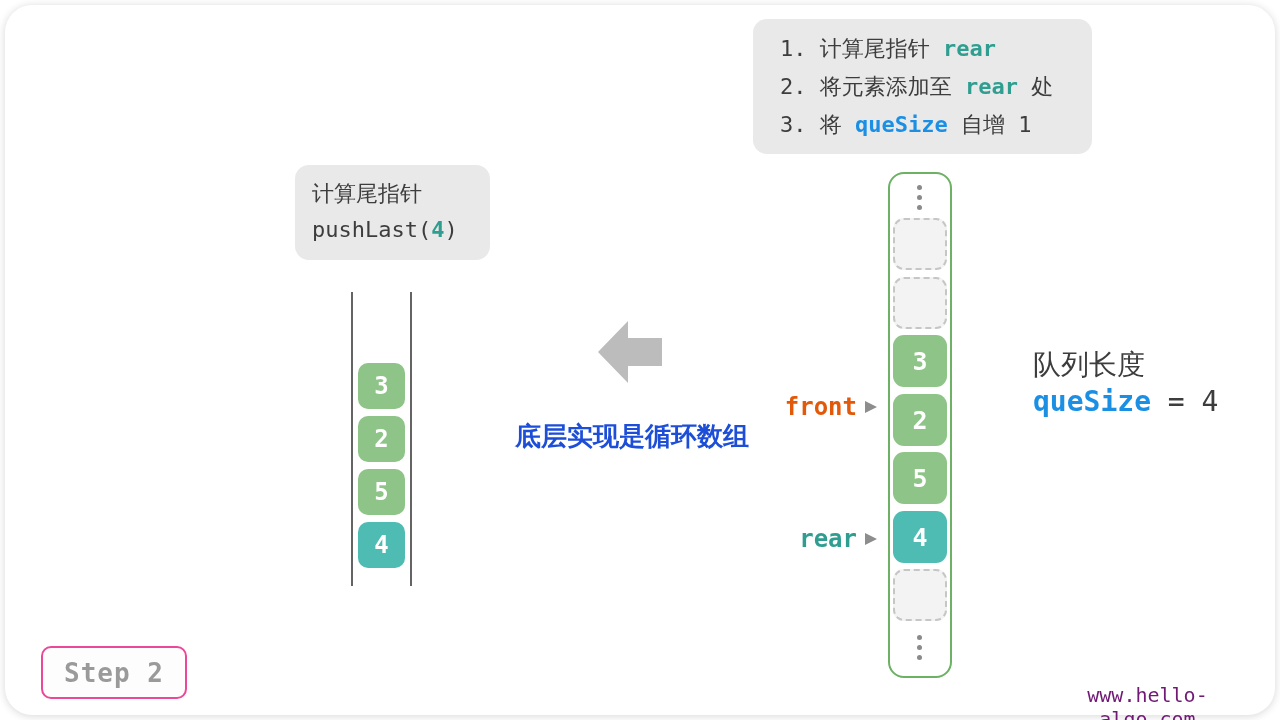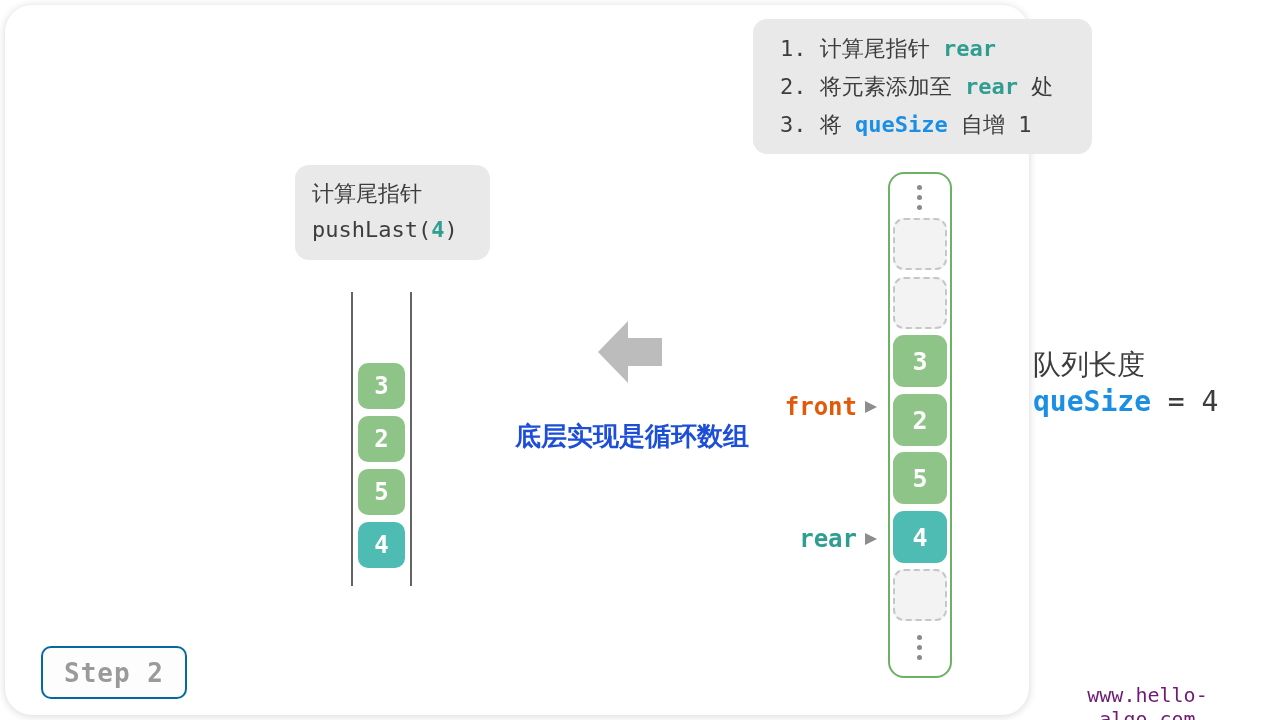--- a/index.html
+++ b/index.html
@@ -1,20 +1,20 @@
 <!DOCTYPE html>
 <html><head>
 <meta charset="utf-8">
 <style>
   * { margin: 0; padding: 0; box-sizing: border-box; }
   html, body { width: 1280px; height: 720px; background: #fff; overflow: hidden; }
   body { position: relative; font-family: "DejaVu Sans Mono", "DejaVu Sans", monospace, sans-serif; }
 
   .card {
-    position: absolute; left: 5px; top: 5px; width: 1024px; height: 710px;
+    position: absolute; left: 5px; top: 5px; width: 1270px; height: 710px;
     background: #ffffff; border-radius: 27px;
     box-shadow: 0 1px 9px rgba(0,0,0,0.16);
     text-decoration: underline;
   }
 
   .abs { position: absolute; }
 
   
   .gray-box { background: #e9e9e9; border-radius: 14px; color: #3d3d3d; }
   .steps-box { left: 748px; top: 14px; width: 339px; height: 135px; padding: 11px 0 0 27px; }
@@ -51,21 +51,21 @@
   .dots { left: 912px; display: flex; flex-direction: column; gap: 5px; align-items: center; }
   .dot { width: 5px; height: 5px; border-radius: 50%; background: #8a8a8a; }
 
   
   .qlen { left: 1028px; top: 341px; font-size: 28px; color: #3d3d3d; }
   .qlen .row { height: 37px; line-height: 37px; white-space: pre; }
 
   
   .step-badge {
     left: 36px; top: 641px; width: 146px; height: 53px;
-    background: #fdfdfd; border: 2px solid #0369a1; border-radius: 10px;
+    background: #fdfdfd; border: 2px solid #ec4899; border-radius: 10px;
     display: flex; align-items: center; justify-content: center;
     font-size: 26px; font-weight: bold; color: #9a9a9a; letter-spacing: 1px;
   }
 
   .watermark { left: 1040px; top: 678px; width: 205px; text-align: center; font-size: 20px; color: #701a75; }
 </style>
 </head>
 <body>
 
 <div class="card">

